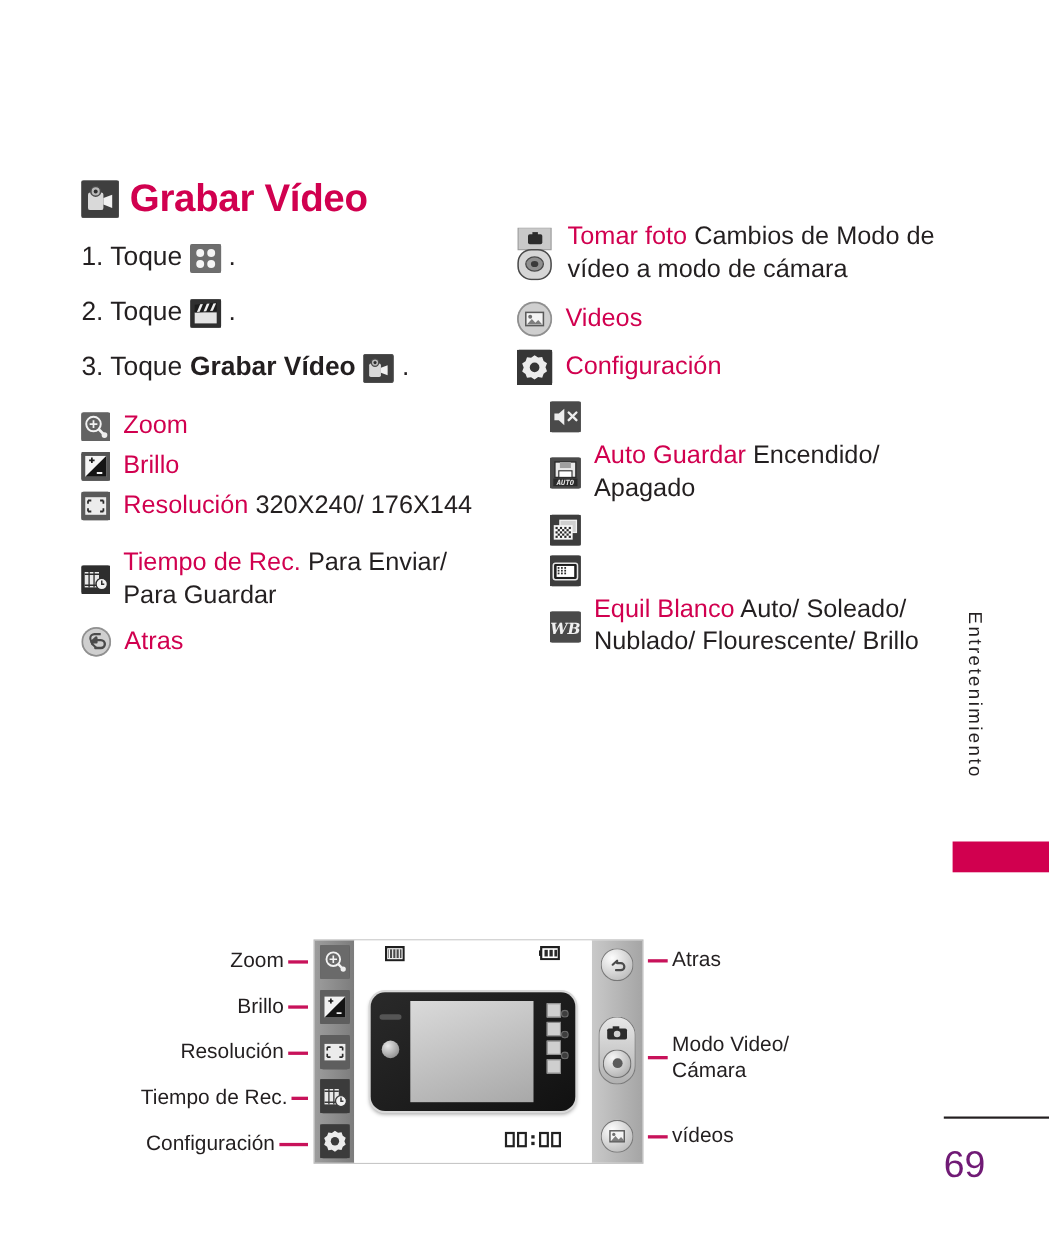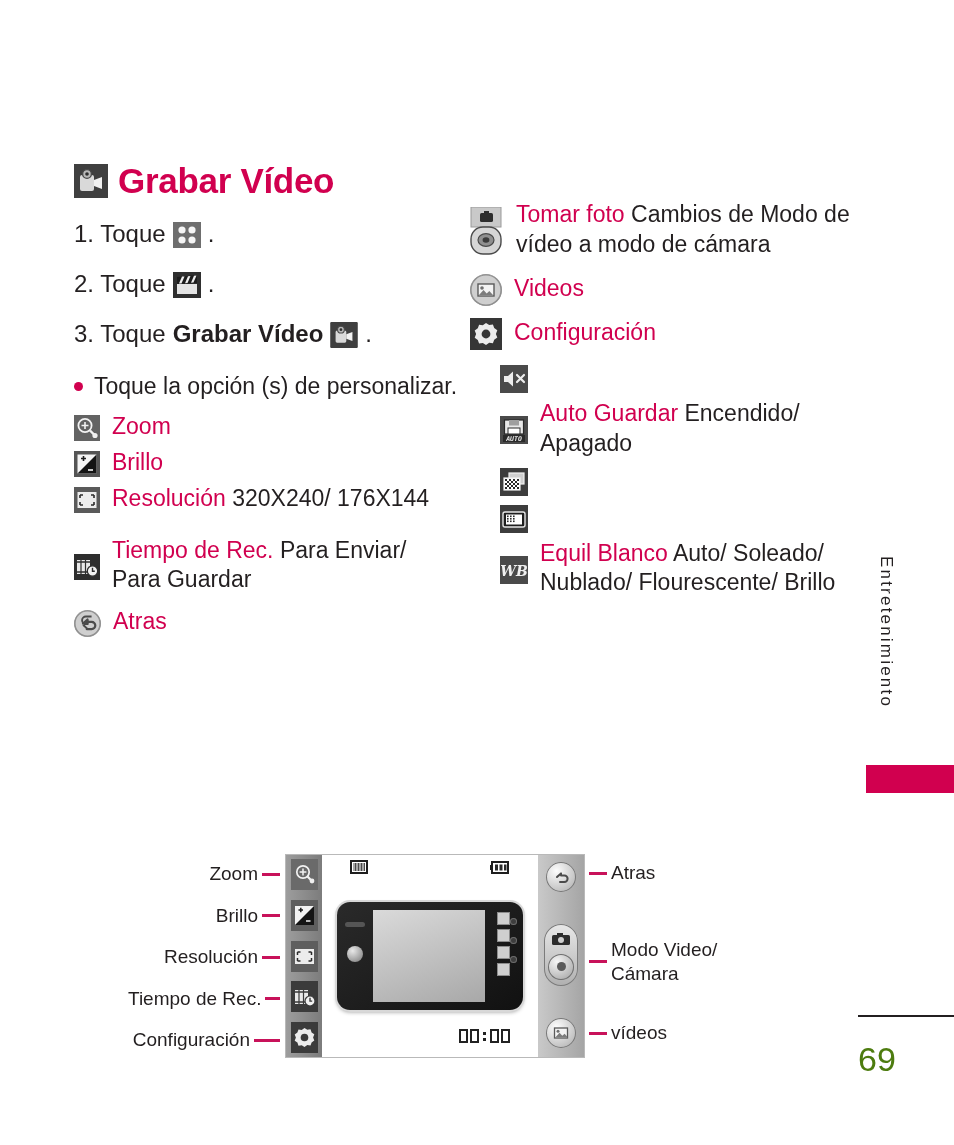--- a/index.html
+++ b/index.html
@@ -73,21 +73,21 @@
   .vtab{
     position:absolute;left:876px;top:556px;
     font-size:17px;letter-spacing:2.2px;color:#231f20;
     writing-mode:vertical-rl;text-orientation:mixed;
     white-space:nowrap;
   }
   .vbar{position:absolute;left:866px;top:765px;width:88px;height:28px;background:#d1004f;}
 
   
   .pgrule{position:absolute;left:858px;top:1015px;width:96px;height:2px;background:#231f20;}
-  .pgnum{position:absolute;left:858px;top:1040px;width:60px;font-size:34px;color:#4d7c0f;}
+  .pgnum{position:absolute;left:858px;top:1040px;width:60px;font-size:34px;color:#701a75;}
 
   
   .diagram{position:absolute;left:128px;top:852px;width:640px;height:210px;}
   .dlabels-left{
     position:absolute;left:0;top:0;width:152px;height:210px;
     display:flex;flex-direction:column;justify-content:space-between;
     padding:6px 0 6px 0;box-sizing:border-box;
   }
   .dl{
     display:flex;align-items:center;justify-content:flex-end;gap:0;
@@ -228,24 +228,20 @@
           <rect width="34" height="34" fill="#3f3f3f"></rect>
           <rect x="6" y="11" width="14" height="16" rx="2" fill="#d9d9d9"></rect>
           <circle cx="13" cy="10" r="4.4" fill="#b9b9b9" stroke="#4a4a4a" stroke-width="1.4"></circle>
           <circle cx="13" cy="10" r="1.8" fill="#2e2e2e"></circle>
           <path d="M20 16 L28 13 L28 25 L20 22 Z" fill="#f1f1f1"></path>
         </svg>
       </span>
       <span>.</span>
     </div>
 
-    <div class="bullet">
-      <span class="dot"></span>
-      <span>Toque la opción (s) de personalizar.</span>
-    </div>
 
     <div class="opt">
       <span class="icon">
         <svg width="26" height="26" viewBox="0 0 26 26">
           <rect width="26" height="26" fill="#636363"></rect>
           <circle cx="11" cy="10.5" r="6.6" fill="none" stroke="#f2f2f2" stroke-width="1.8"></circle>
           <path d="M11 7 v7 M7.5 10.5 h7" stroke="#f2f2f2" stroke-width="1.6"></path>
           <path d="M16 15.5 L20.5 20" stroke="#f2f2f2" stroke-width="2.4"></path>
           <circle cx="21" cy="20.5" r="2.6" fill="#efefef"></circle>
         </svg>

